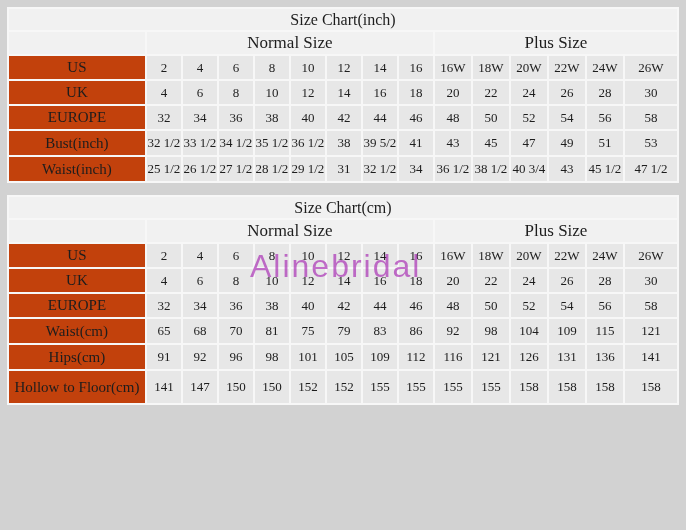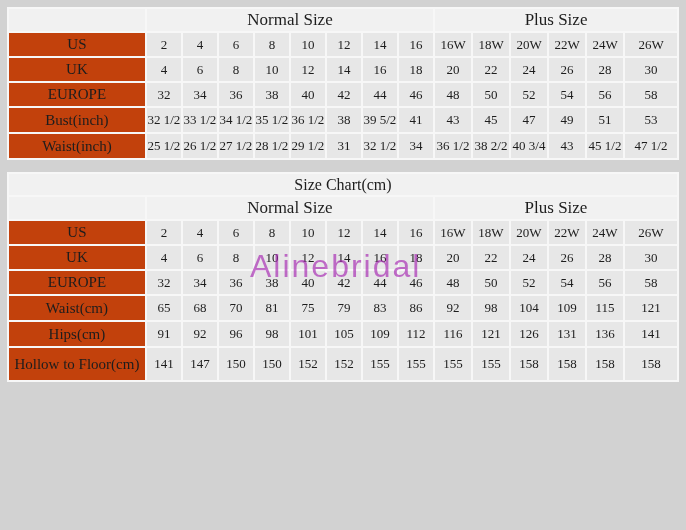--- a/index.html
+++ b/index.html
@@ -86,20 +86,23 @@
         <col class="c-n">
         <col class="c-n">
       <col class="c-p">
         <col class="c-p">
         <col class="c-p">
         <col class="c-p">
         <col class="c-p">
       <col class="c-last">
     </colgroup>
     <thead>
+      <tr>
+        <td colspan="15" class="title-cell">Size Chart(inch)</td>
+      </tr>
       <tr>
         <td class="corner-cell"></td>
         <td colspan="8" class="group-cell">Normal Size</td>
         <td colspan="6" class="group-cell">Plus Size</td>
       </tr>
     </thead>
     <tbody>
         <tr class="r-std">
           <td class="label-cell">US</td>
           <td class="data-cell">2</td>
@@ -172,21 +175,21 @@
           <td class="label-cell">Waist(inch)</td>
           <td class="data-cell">25 1/2</td>
           <td class="data-cell">26 1/2</td>
           <td class="data-cell">27 1/2</td>
           <td class="data-cell">28 1/2</td>
           <td class="data-cell">29 1/2</td>
           <td class="data-cell">31</td>
           <td class="data-cell">32 1/2</td>
           <td class="data-cell">34</td>
           <td class="data-cell">36 1/2</td>
-          <td class="data-cell">38 2/2</td>
+          <td class="data-cell">38 1/2</td>
           <td class="data-cell">40 3/4</td>
           <td class="data-cell">43</td>
           <td class="data-cell">45 1/2</td>
           <td class="data-cell">47 1/2</td>
         </tr>
       </tbody>
   </table>
 
   <table class="size-table second">
     <colgroup>

